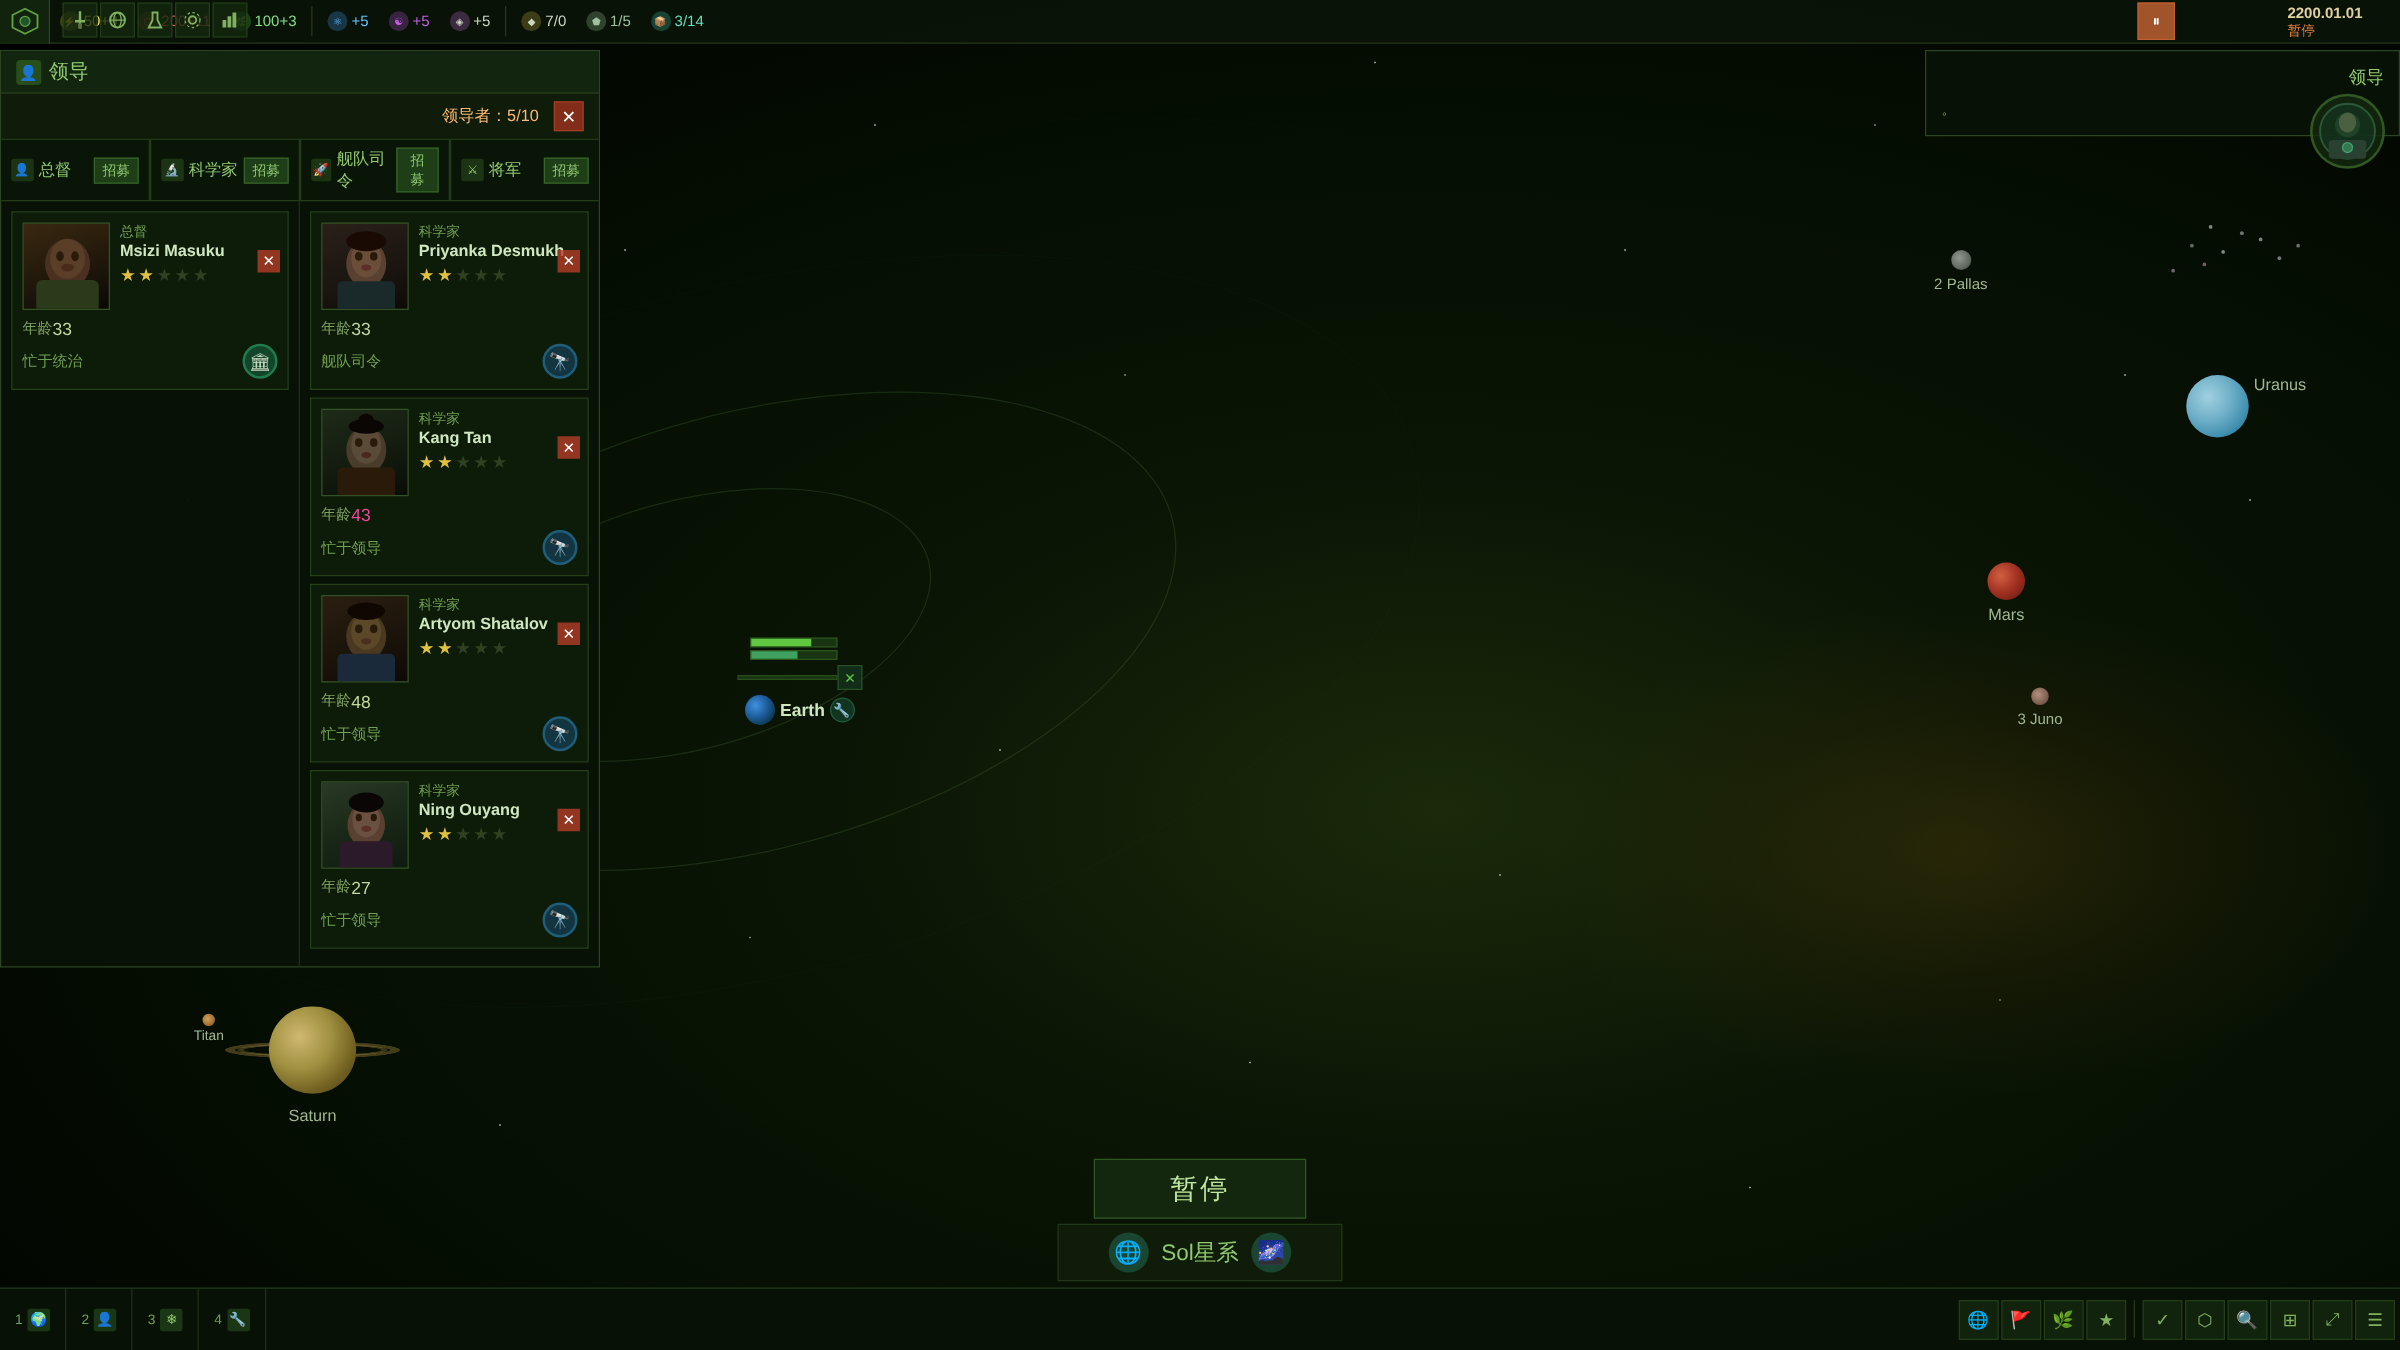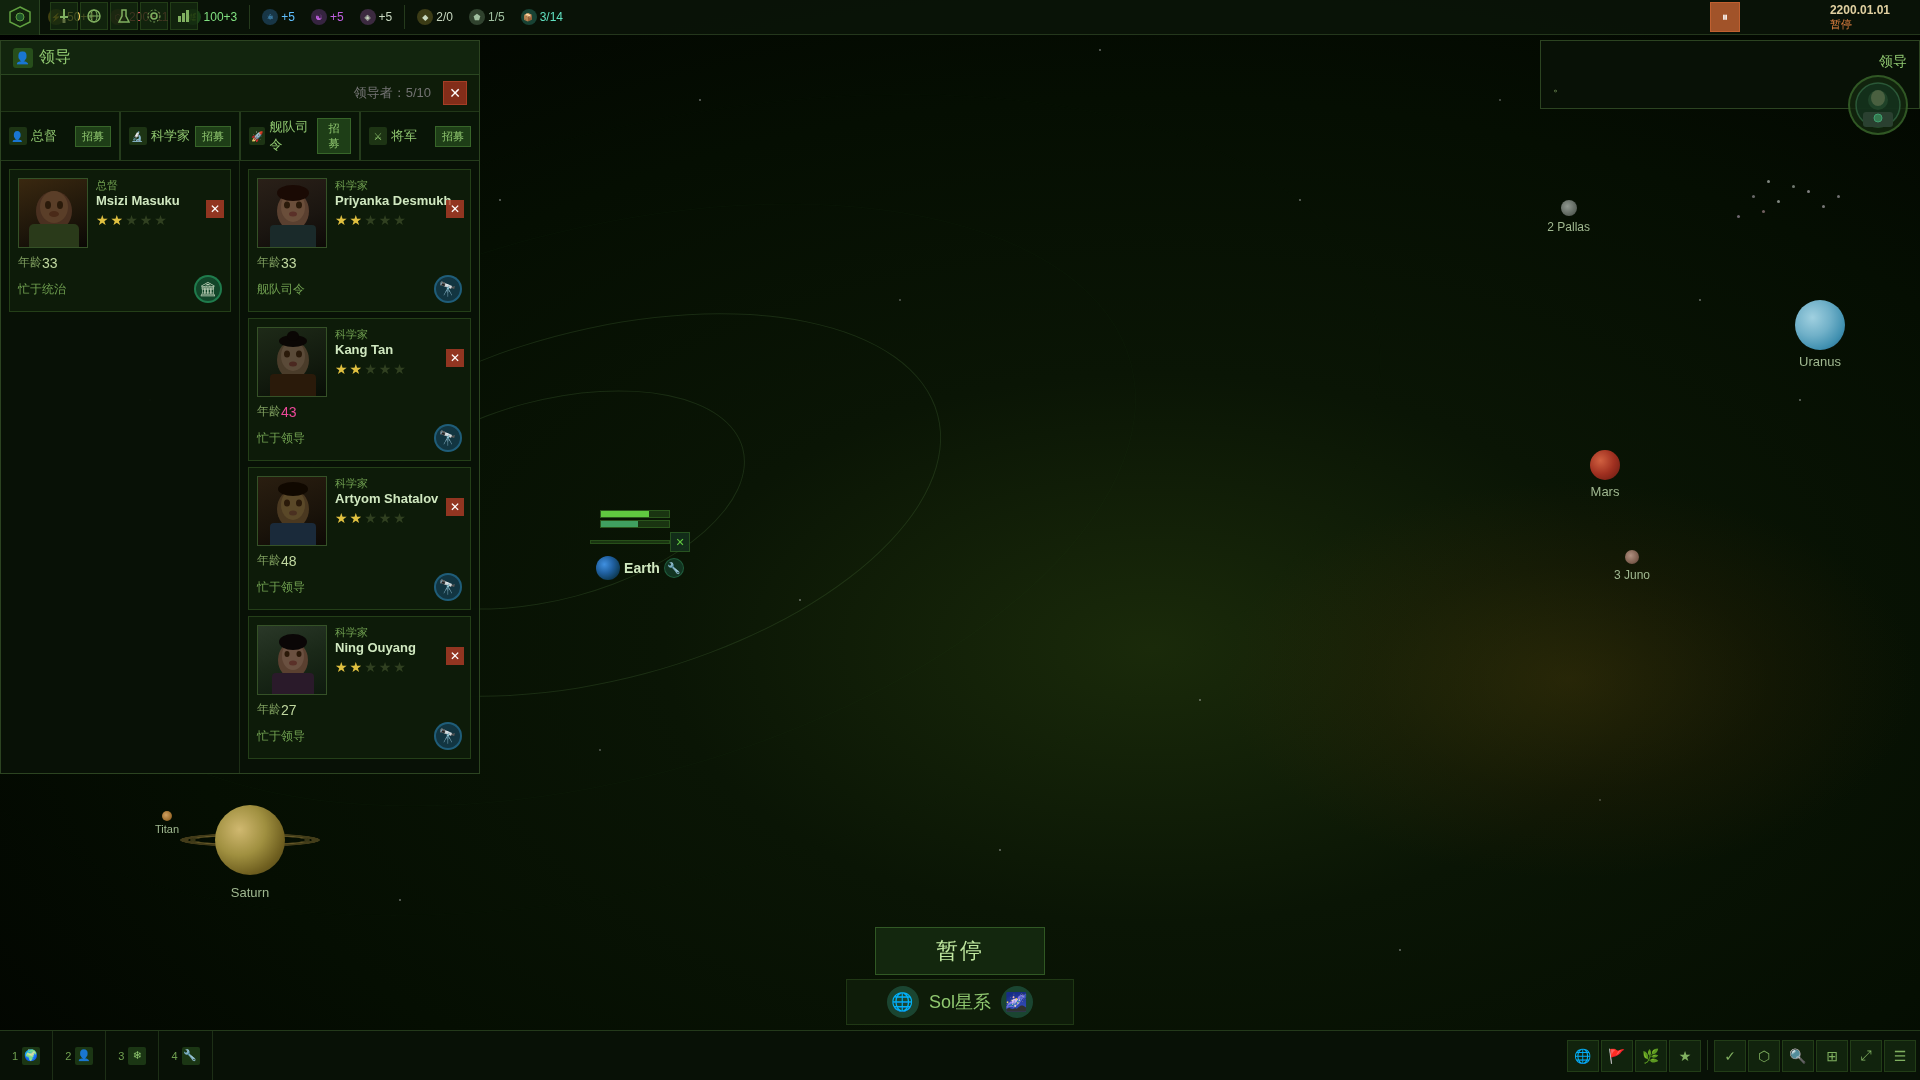--- a/index.html
+++ b/index.html
@@ -401,21 +401,21 @@
       display: flex;
       align-items: center;
       justify-content: space-between;
       padding: 6px 12px;
       background: rgba(15,30,10,0.9);
       border-bottom: 1px solid rgba(80,120,60,0.3);
     }
 
     .leader-count {
       font-size: 13px;
-      color: #737373;
+      color: #fdba74;
     }
 
     .close-panel-btn {
       width: 24px;
       height: 24px;
       background: rgba(160,50,30,0.8);
       border: 1px solid rgba(200,80,50,0.5);
       display: flex;
       align-items: center;
       justify-content: center;
@@ -744,21 +744,21 @@
     <div class="icon" style="background:rgba(160,80,200,0.3);border-radius:50%;">☯</div>
     <span>+5</span>
   </div>
   <div class="hud-resource">
     <div class="icon" style="background:rgba(180,100,200,0.3);border-radius:50%;">◈</div>
     <span>+5</span>
   </div>
   <div style="width:1px;height:24px;background:rgba(80,120,60,0.4);margin:0 4px;"></div>
   <div class="hud-resource">
     <div class="icon" style="background:rgba(180,160,60,0.3);border-radius:50%;">◆</div>
-    <span>2/0</span>
+    <span>7/0</span>
   </div>
   <div class="hud-resource res-alloy">
     <div class="icon" style="background:rgba(140,180,140,0.3);border-radius:50%;">⬟</div>
     <span>1/5</span>
   </div>
   <div class="hud-resource res-consumer">
     <div class="icon" style="background:rgba(60,180,160,0.3);border-radius:50%;">📦</div>
     <span>3/14</span>
   </div>
 
@@ -1053,21 +1053,21 @@
 </div>
 
 <div id="mars-planet">
   <div style="display:flex;flex-direction:column;align-items:center;gap:4px;">
     <div class="planet" style="width:30px;height:30px;background:radial-gradient(circle at 35% 35%, #d06040 0%, #a03020 50%, #601810 100%);position:relative;"></div>
     <div class="planet-label" style="position:relative;">Mars</div>
   </div>
 </div>
 
 <div id="uranus-planet">
-  <div style="display:flex;flex-direction:column;align-items:center;gap:4px;">
+  <div style="display:flex;flex-direction:row;align-items:flex-start;gap:4px;">
     <div class="planet" style="width:50px;height:50px;background:radial-gradient(circle at 35% 35%, #a0d0e0 0%, #70b0c8 40%, #4090b0 70%, #205880 100%);position:relative;"></div>
     <div class="planet-label" style="position:relative;">Uranus</div>
   </div>
 </div>
 
 <div id="pallas-planet">
   <div style="display:flex;flex-direction:column;align-items:center;gap:4px;">
     <div class="planet" style="width:16px;height:16px;background:radial-gradient(circle at 40% 40%, #909890 0%, #606860 60%, #404640 100%);position:relative;"></div>
     <div class="planet-label" style="position:relative;font-size:12px;">2 Pallas</div>
   </div>

